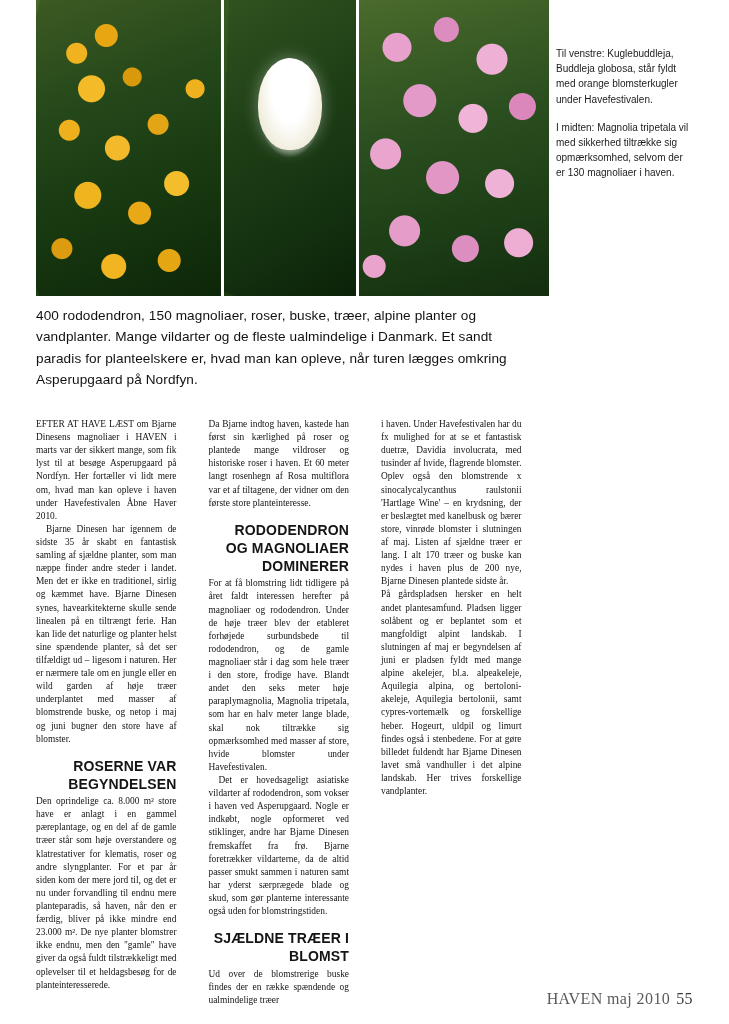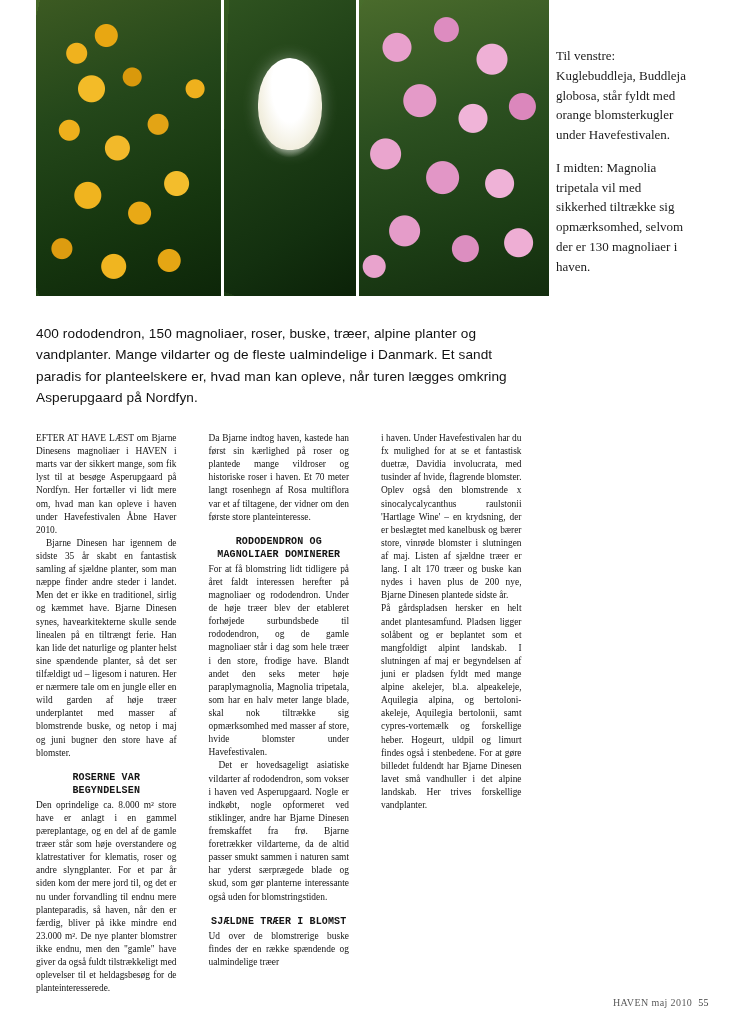--- a/index.html
+++ b/index.html
@@ -113,87 +113,87 @@
     background:
       linear-gradient(115deg, rgba(70,115,45,0.25) 0 5px, rgba(0,0,0,0) 5px 28px);
   }
 
   
   .caption-col {
     position: absolute;
     left: 556px;
     top: 46px;
     width: 138px;
-    font-family: Liberation Serif, serif;
-    font-size: 13px;
+    font-family: Liberation Sans, sans-serif;
+    font-size: 10px;
     line-height: 1.52;
     color: #1b1b1b;
   }
   .caption-col p { margin: 0 0 13px 0; }
 
   
   .deck {
     position: absolute;
     left: 36px;
-    top: 323px;
+    top: 305px;
     width: 487px;
     font-family: "Liberation Sans", sans-serif;
     font-size: 13.6px;
     line-height: 1.58;
     color: #111;
     letter-spacing: 0.1px;
   }
 
   
   .body-cols {
     position: absolute;
     left: 36px;
-    top: 432px;
+    top: 418px;
     width: 658px;
     height: 545px;
     display: flex;
     gap: 32px;
   }
   .col {
     width: 150px;
     font-size: 9.4px;
     line-height: 1.395;
     text-align: justify;
     color: #141414;
   }
   .col p {
     margin: 0;
     text-indent: 10px;
   }
   .col p.first { text-indent: 0; }
   .col h3 {
-    font-family: Liberation Mono, monospace;
-    font-size: 10px;
+    font-family: Liberation Sans, sans-serif;
+    font-size: 14px;
     font-weight: bold;
     line-height: 1.3;
     margin: 11px 0 2px 0;
     text-indent: 0;
-    text-align: center;
+    text-align: right;
     letter-spacing: 0.15px;
   }
   .endmark {
     display: inline-block;
     width: 6px; height: 6px;
     background: #e8861e;
     margin-left: 3px;
     vertical-align: 1px;
   }
 
   
   .footer {
     position: absolute;
-    right: 20px;
+    right: 36px;
     bottom: 16px;
     font-family: "Liberation Serif", serif;
-    font-size: 10px;
+    font-size: 16px;
     color: #5a5a5a;
     letter-spacing: 0.4px;
   }
   .footer .pageno {
     color: #3a3a3a;
     margin-left: 6px;
   }
 </style>
 </head>
 <body>
@@ -213,21 +213,21 @@
 
 <div class="body-cols">
   <div class="col">
     <p class="first">EFTER AT HAVE LÆST om Bjarne Dinesens magnoliaer i HAVEN i marts var der sikkert mange, som fik lyst til at besøge Asperupgaard på Nordfyn. Her fortæller vi lidt mere om, hvad man kan opleve i haven under Havefestivalen Åbne Haver 2010.</p>
     <p>Bjarne Dinesen har igennem de sidste 35 år skabt en fantastisk samling af sjældne planter, som man næppe finder andre steder i landet. Men det er ikke en traditionel, sirlig og kæmmet have. Bjarne Dinesen synes, havearkitekterne skulle sende linealen på en tiltrængt ferie. Han kan lide det naturlige og planter helst sine spændende planter, så det ser tilfældigt ud – ligesom i naturen. Her er nærmere tale om en jungle eller en wild garden af høje træer underplantet med masser af blomstrende buske, og netop i maj og juni bugner den store have af blomster.</p>
     <h3>ROSERNE VAR BEGYNDELSEN</h3>
     <p class="first">Den oprindelige ca. 8.000 m² store have er anlagt i en gammel pæreplantage, og en del af de gamle træer står som høje overstandere og klatrestativer for klematis, roser og andre slyngplanter. For et par år siden kom der mere jord til, og det er nu under forvandling til endnu mere planteparadis, så haven, når den er færdig, bliver på ikke mindre end 23.000 m². De nye planter blomstrer ikke endnu, men den "gamle" have giver da også fuldt tilstrækkeligt med oplevelser til et heldagsbesøg for de planteinteresserede.</p>
   </div>
 
   <div class="col">
-    <p class="first">Da Bjarne indtog haven, kastede han først sin kærlighed på roser og plantede mange vildroser og historiske roser i haven. Et 70 meter langt rosenhegn af Rosa multiflora var et af tiltagene, der vidner om den første store planteinteresse.</p>
+    <p class="first">Da Bjarne indtog haven, kastede han først sin kærlighed på roser og plantede mange vildroser og historiske roser i haven. Et 60 meter langt rosenhegn af Rosa multiflora var et af tiltagene, der vidner om den første store planteinteresse.</p>
     <h3>RODODENDRON OG MAGNOLIAER DOMINERER</h3>
     <p class="first">For at få blomstring lidt tidligere på året faldt interessen herefter på magnoliaer og rododendron. Under de høje træer blev der etableret forhøjede surbundsbede til rododendron, og de gamle magnoliaer står i dag som hele træer i den store, frodige have. Blandt andet den seks meter høje paraplymagnolia, Magnolia tripetala, som har en halv meter lange blade, skal nok tiltrække sig opmærksomhed med masser af store, hvide blomster under Havefestivalen.</p>
     <p>Det er hovedsageligt asiatiske vildarter af rododendron, som vokser i haven ved Asperupgaard. Nogle er indkøbt, nogle opformeret ved stiklinger, andre har Bjarne Dinesen fremskaffet fra frø. Bjarne foretrækker vildarterne, da de altid passer smukt sammen i naturen samt har yderst særprægede blade og skud, som gør planterne interessante også uden for blomstringstiden.</p>
     <h3>SJÆLDNE TRÆER I BLOMST</h3>
     <p class="first">Ud over de blomstrerige buske findes der en række spændende og ualmindelige træer</p>
   </div>
 
   <div class="col">
     <p class="first">i haven. Under Havefestivalen har du fx mulighed for at se et fantastisk duetræ, Davidia involucrata, med tusinder af hvide, flagrende blomster. Oplev også den blomstrende x sinocalycalycanthus raulstonii 'Hartlage Wine' – en krydsning, der er beslægtet med kanelbusk og bærer store, vinrøde blomster i slutningen af maj. Listen af sjældne træer er lang. I alt 170 træer og buske kan nydes i haven plus de 200 nye, Bjarne Dinesen plantede sidste år.</p>
     <p class="first">På gårdspladsen hersker en helt andet plantesamfund. Pladsen ligger solåbent og er beplantet som et mangfoldigt alpint landskab. I slutningen af maj er begyndelsen af juni er pladsen fyldt med mange alpine akelejer, bl.a. alpeakeleje, Aquilegia alpina, og bertoloni-akeleje, Aquilegia bertolonii, samt cypres-vortemælk og forskellige heber. Hogeurt, uldpil og limurt findes også i stenbedene. For at gøre billedet fuldendt har Bjarne Dinesen lavet små vandhuller i det alpine landskab. Her trives forskellige vandplanter.</p>

